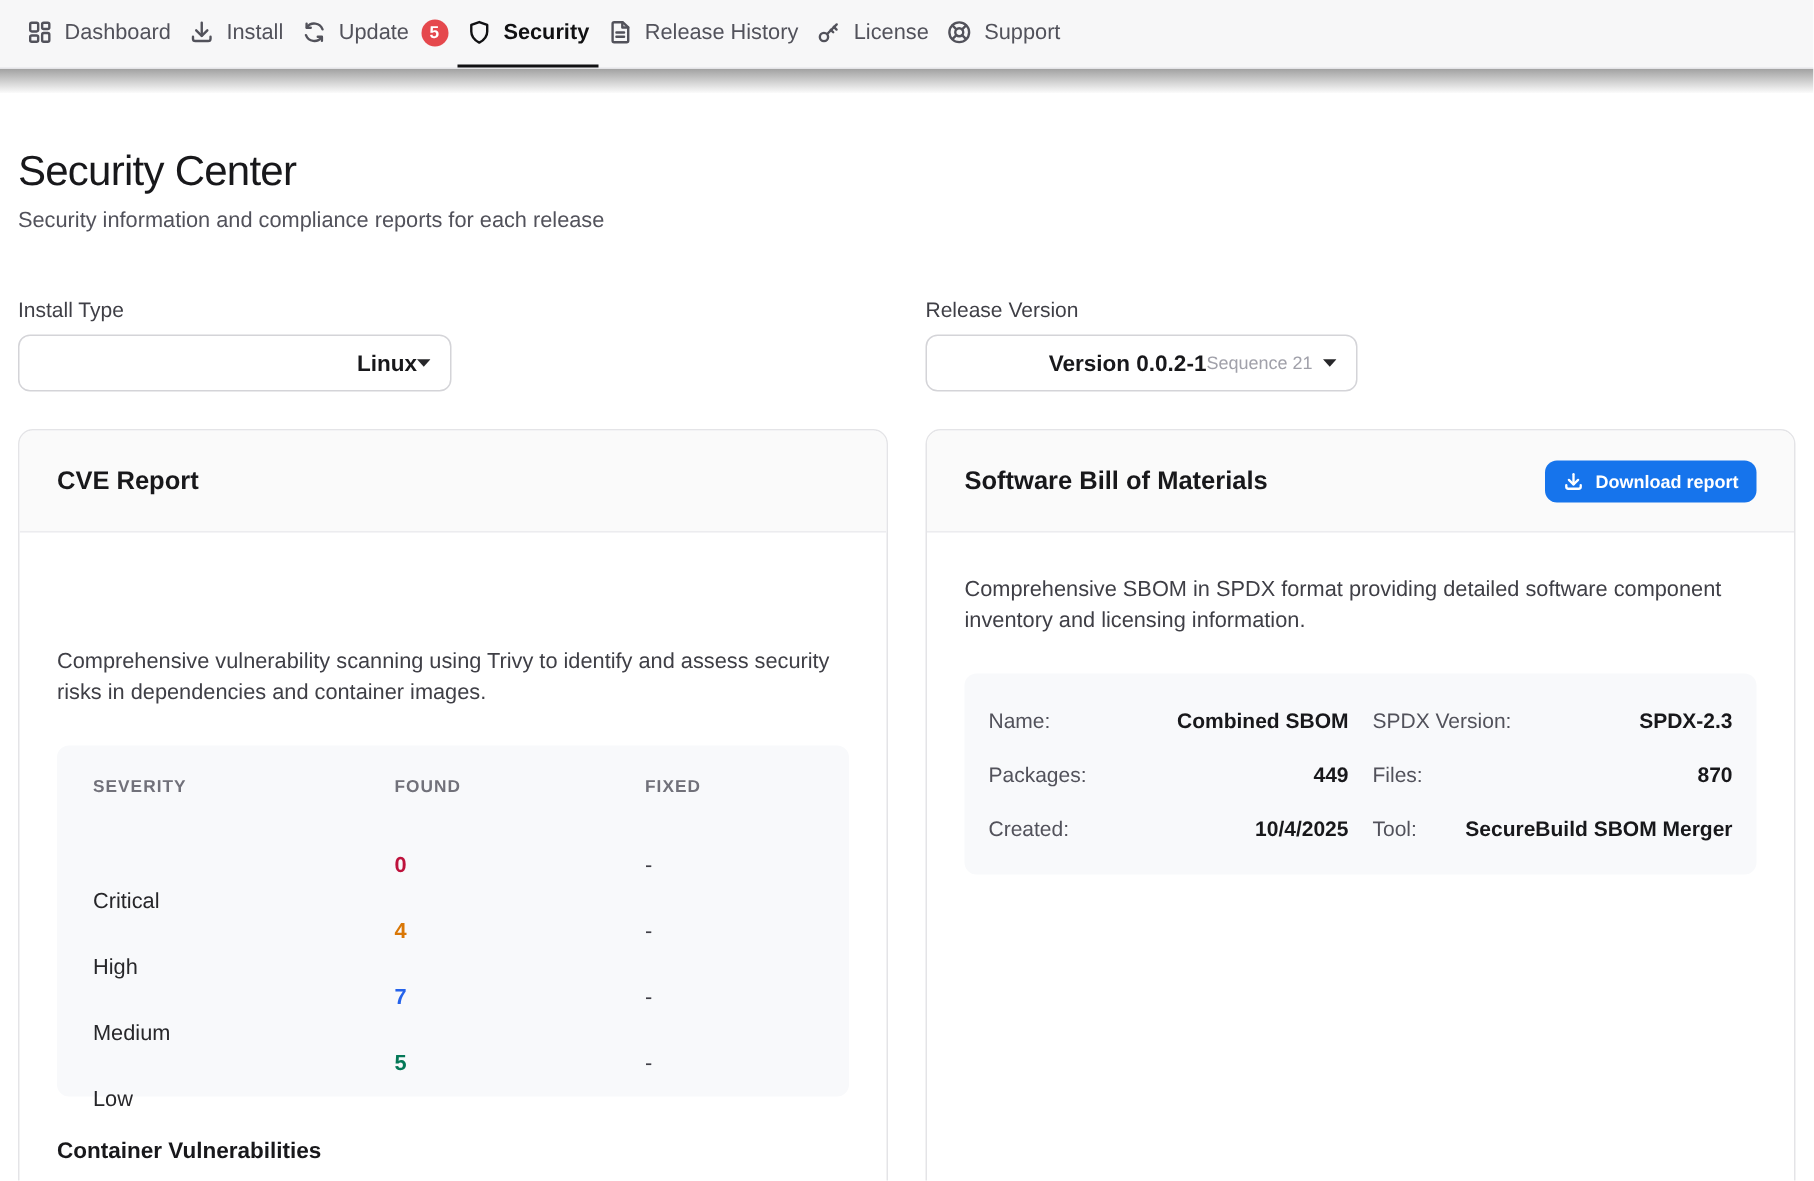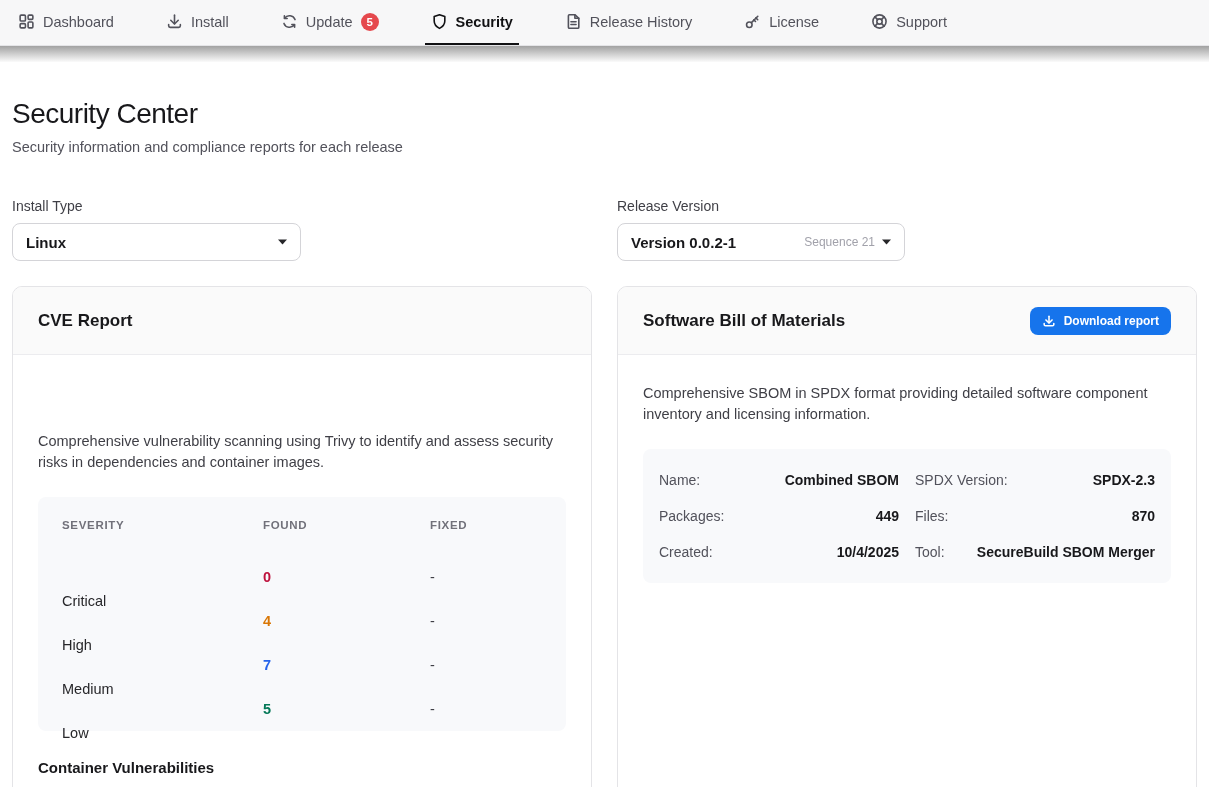--- a/index.html
+++ b/index.html
@@ -1,21 +1,21 @@
 <!DOCTYPE html>
 <html style="--accent: #1674ec; --badge: #e5484d;"><head>
 <meta charset="utf-8">
 <style>
   * { margin:0; padding:0; box-sizing:border-box; }
   html,body { width:1209px; height:787px; overflow:hidden; background:#fff;
     font-family:"Liberation Sans", sans-serif; color:#18181b; }
 
   
   .topnav { height:46px; background:#f7f7f8; border-bottom:1px solid #e4e4e7;
-    display:flex; align-items:stretch; padding-left:12px; gap:40px; }
+    display:flex; align-items:stretch; padding-left:12px; }
   .nav-item { display:flex; align-items:center; gap:8px; padding:0 6px;
     background:none; border:none; border-bottom:2.5px solid transparent;
     font-family:inherit; font-size:14.5px; font-weight:500; color:#52525b; cursor:pointer; }
   .nav-item.active { color:#111113; border-bottom-color:#111113; font-weight:600; }
   .nav-icon { display:inline-flex; width:17px; height:17px; }
   .nav-icon svg { width:17px; height:17px; stroke:currentColor; fill:none;
     stroke-width:1.5; stroke-linecap:round; stroke-linejoin:round; }
   .nav-badge { min-width:18px; height:18px; border-radius:9px; background:var(--badge,#e5484d);
     color:#fff; font-size:11.5px; font-weight:700; display:inline-flex;
     align-items:center; justify-content:center; padding:0 5px; }
@@ -27,21 +27,21 @@
   .page-title { font-size:28px; font-weight:400; letter-spacing:-0.5px; color:#18181b; }
   .page-subtitle { margin-top:9px; font-size:14.5px; color:#52525b; }
 
   
   .filters { display:flex; margin-top:43px; }
   .filter-col1 { width:289px; margin-right:316px; }
   .filter-label { font-size:14px; color:#3f3f46; margin-bottom:9px; }
   .select { height:38px; width:289px; background:#fff; border:1px solid #d4d4d8;
     border-radius:8px; display:flex; align-items:center; padding:0 13px;
     font-size:15px; cursor:pointer; }
-  .select .sel-value { font-weight:700; color:#18181b; flex:1; text-align:left; }
+  .select .sel-value { font-weight:700; color:#18181b; flex:1; text-align:right; }
   .sel-meta { font-size:12px; color:#a1a1aa; margin-right:7px; }
   .caret { display:inline-flex; }
   .caret svg { width:9px; height:6px; fill:#27272a; }
   .select-release { width:288px; }
 
   
   .cards { display:flex; gap:25px; margin-top:25px; align-items:stretch; }
   .card { flex:1; background:#fff; border:1px solid #e4e4e7; border-radius:10px;
     min-height:560px; overflow:hidden; }
   .card-header { height:68px; background:#fafafa; border-bottom:1px solid #ececef;

